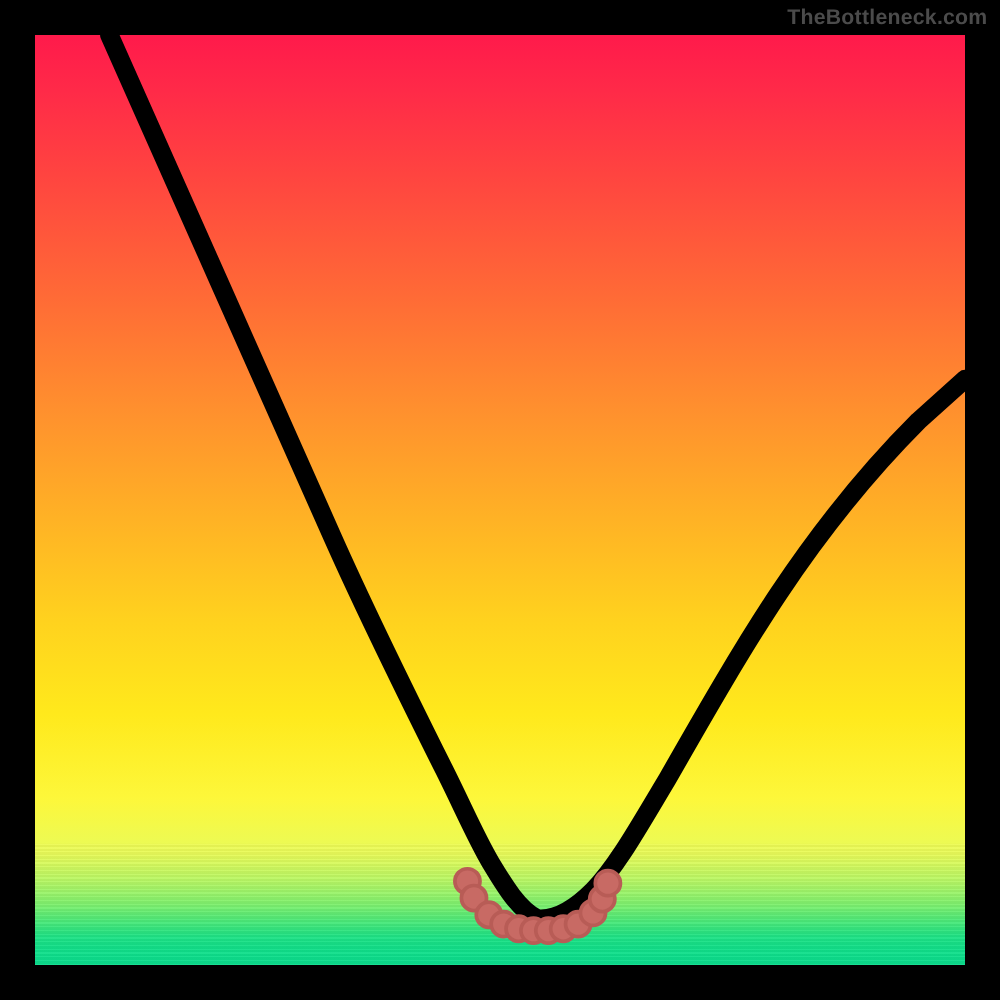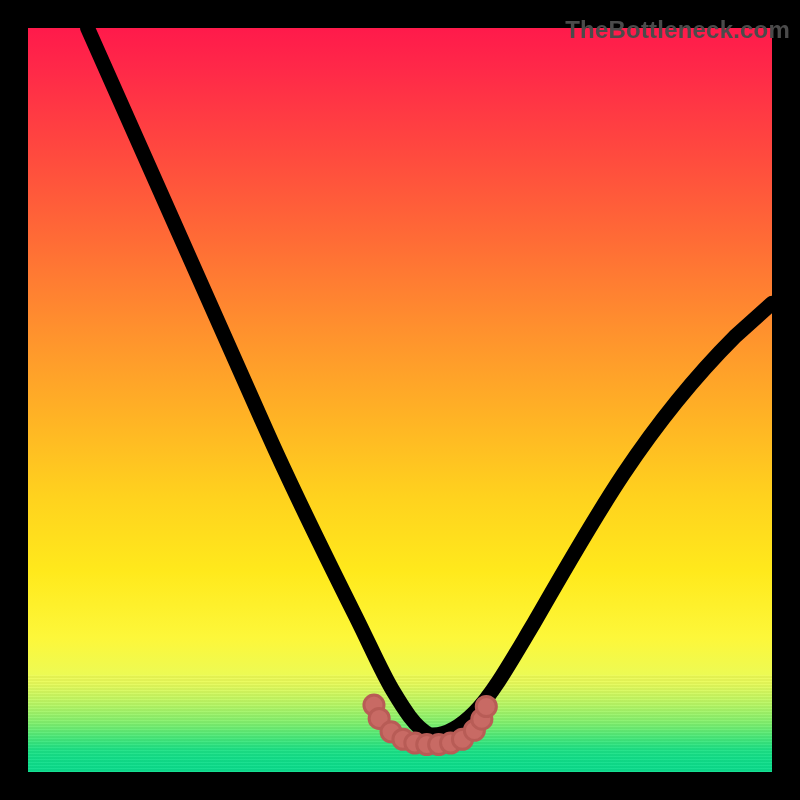--- a/index.html
+++ b/index.html
@@ -54,24 +54,24 @@
       to bottom,
       rgba(255,255,255,0.05) 0px,
       rgba(255,255,255,0.05) 1px,
       rgba(0,0,0,0.04) 1px,
       rgba(0,0,0,0.04) 3px
     );
     pointer-events: none;
   }
   .watermark {
     position: absolute;
-    top: 16px;
+    top: 4px;
     right: 10px;
     color: #4b4b4b;
-    font-size: 24px;
+    font-size: 17px;
     font-weight: 600;
     letter-spacing: 0.2px;
     user-select: none;
     margin-left: 44px;
   }
   svg.curve {
     position: absolute;
     left: 0;
     top: 0;
     width: 100%;

